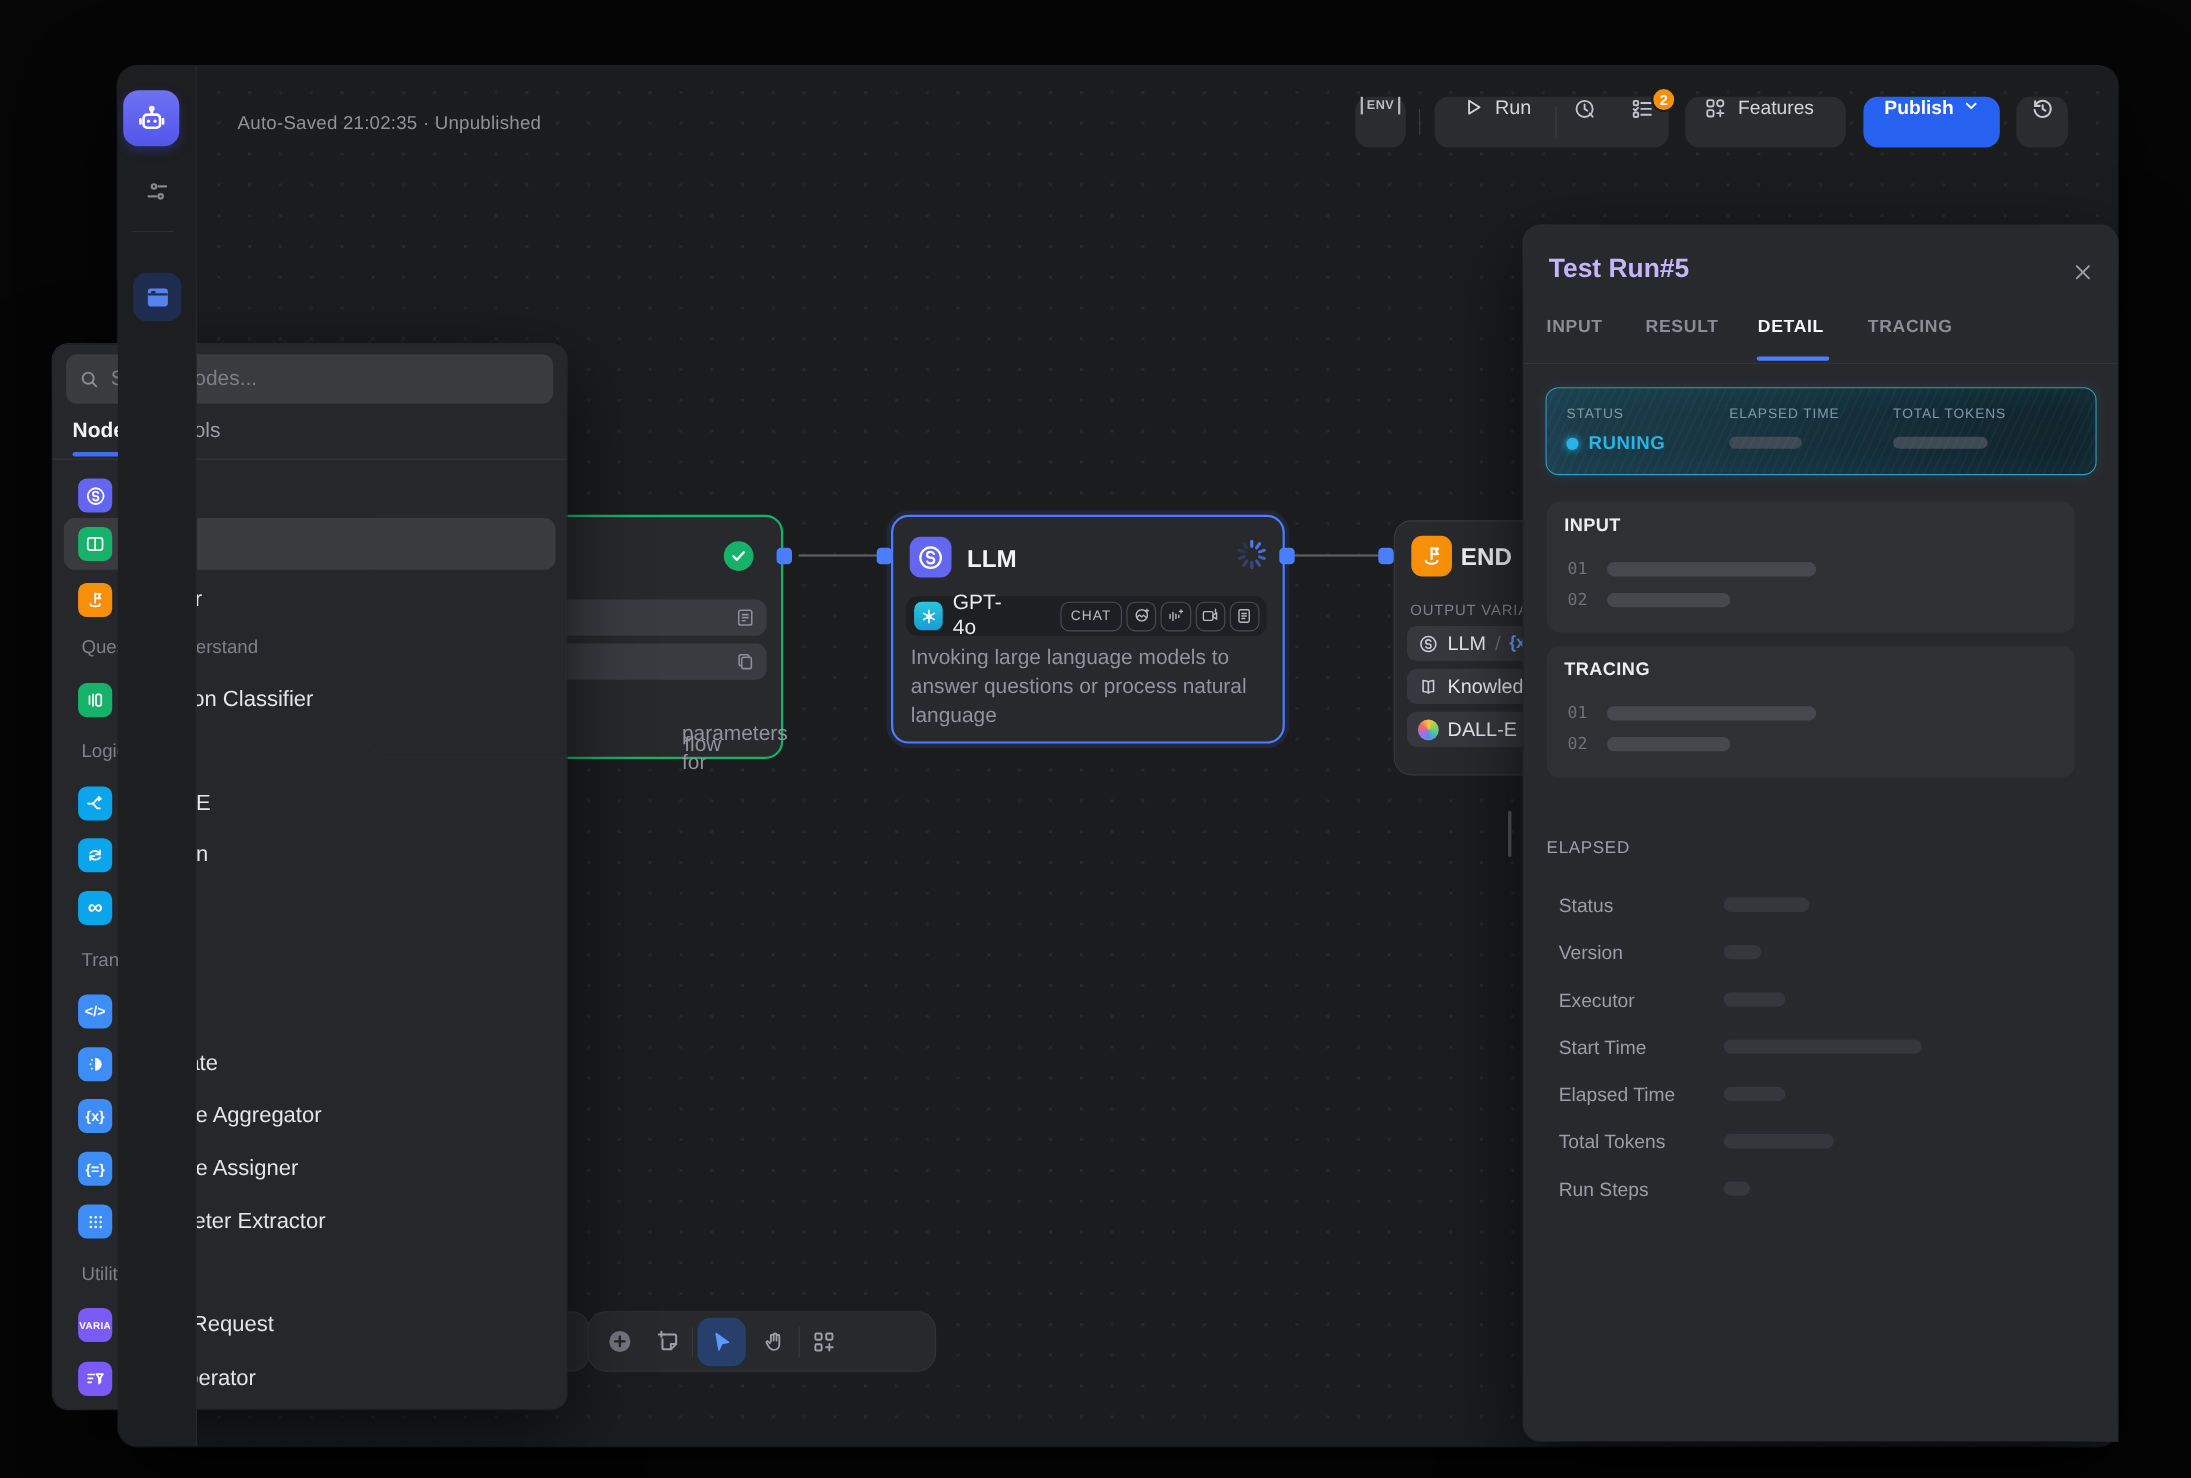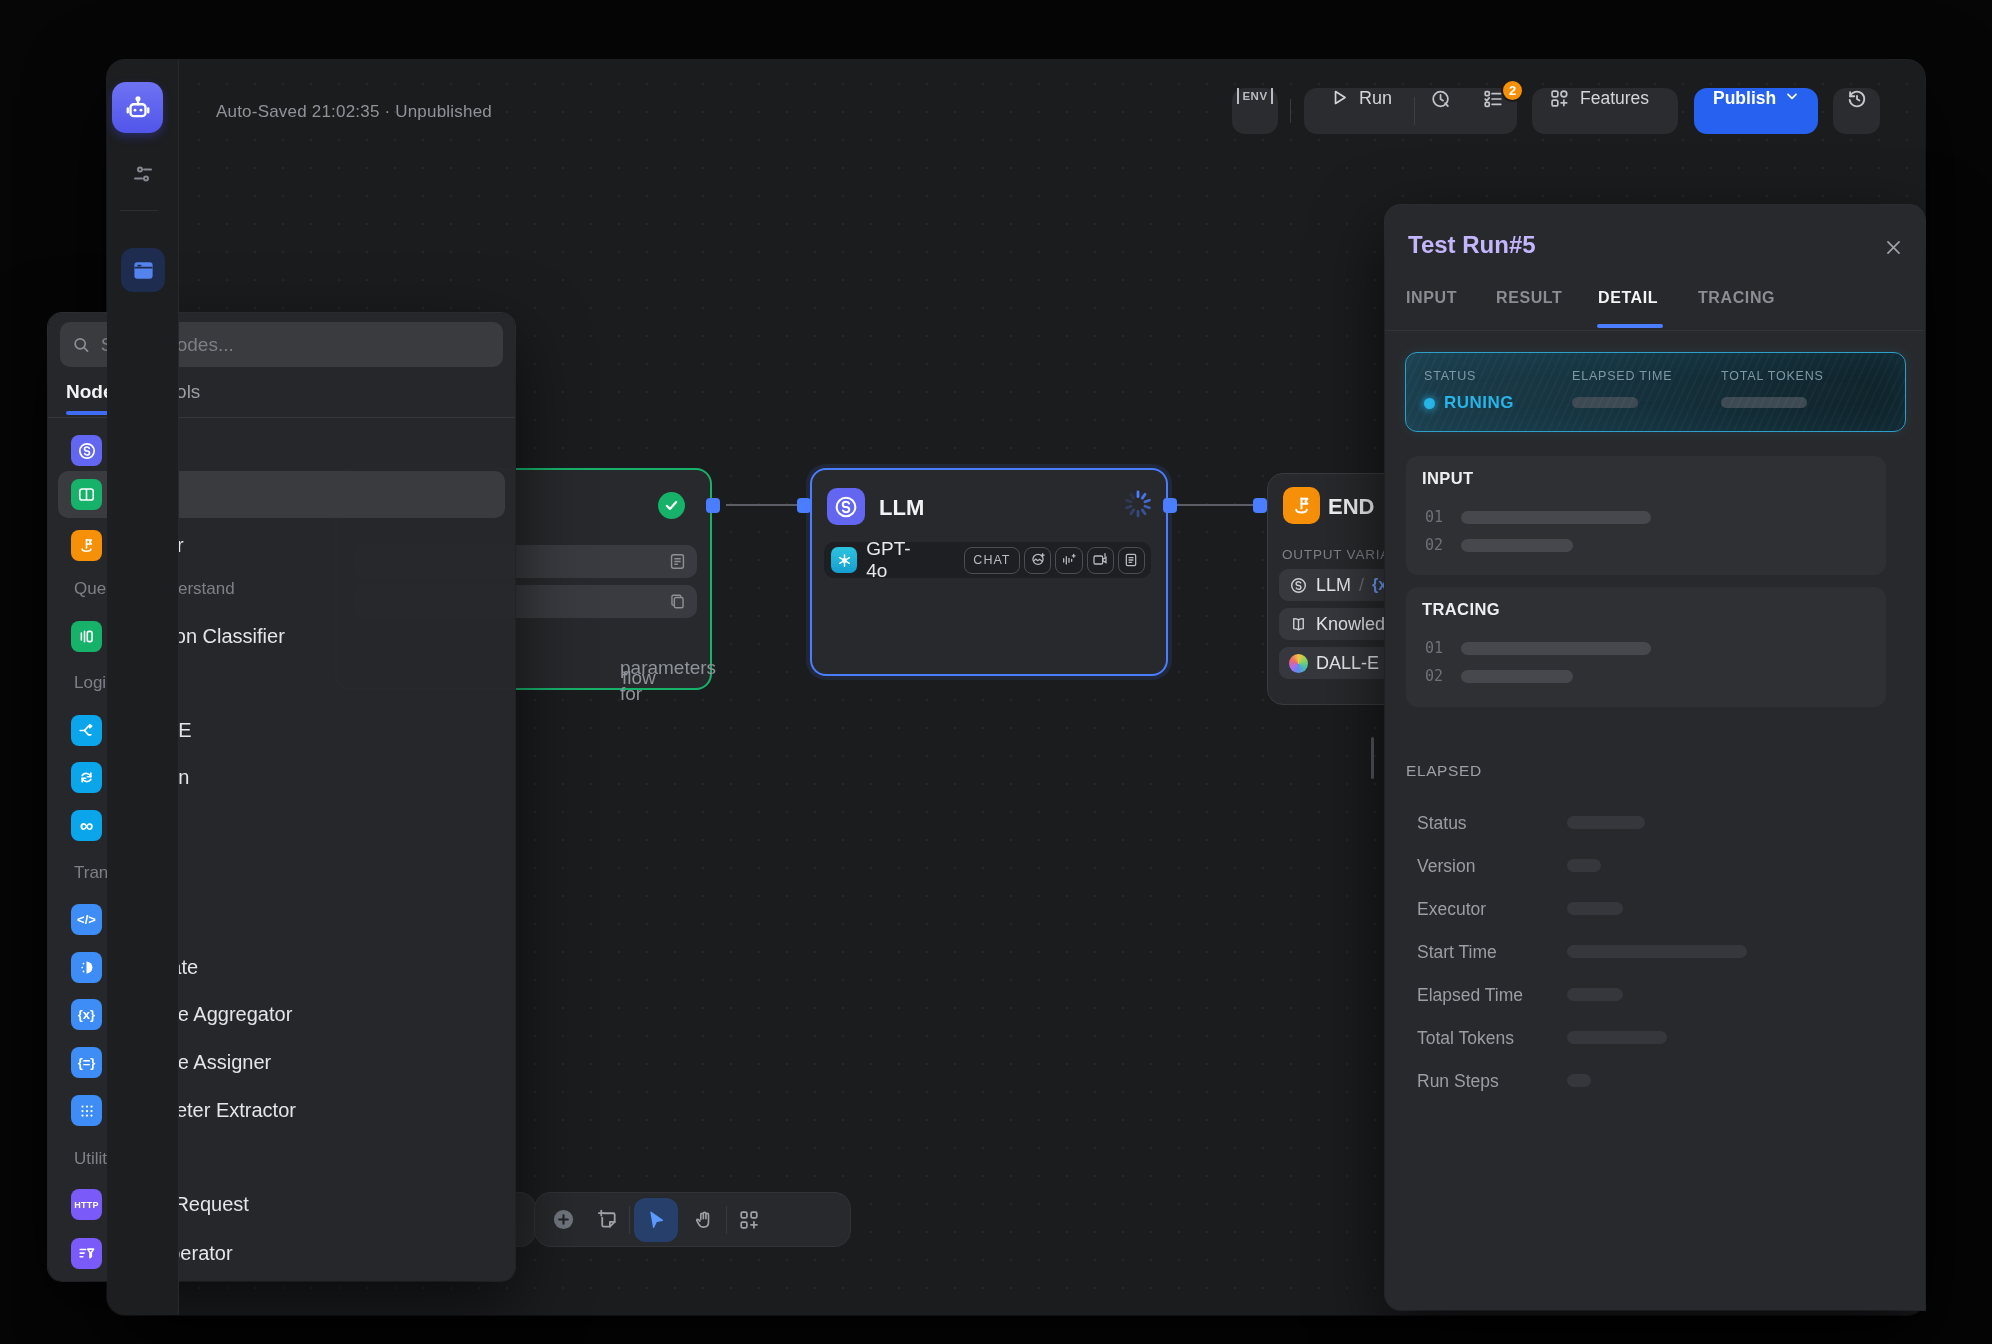--- a/index.html
+++ b/index.html
@@ -205,20 +205,21 @@
               <path d="M19.5 2.6v4.2"></path>
             </svg>
         </span>
         <span class="mini-tag" style="width:28px; height:27px; margin-left:4px;">
           <svg width="16" height="16" viewBox="0 0 24 24" fill="none" stroke="currentColor" stroke-width="1.9" stroke-linecap="round">
               <rect x="5" y="3.5" width="14" height="17" rx="2"></rect>
               <path d="M9 8.5h6M9 12h6M9 15.5h4"></path>
             </svg>
         </span>
       </div>
+      <div class="llm-desc" style="left:16px; top:116px; width:322px;">Invoking large language models to answer questions or process natural language</div>
     </div>
 
     <div class="node" style="left:1160px; top:413px; width:175px; height:232px; border:1px solid #3a3b3f;">
       <div class="nico c-orange" style="position:absolute; left:15px; top:13px; width:37px; height:37px;">
         <svg width="23" height="23" viewBox="0 0 24 24" fill="none" stroke="#fff" stroke-width="2" stroke-linecap="round" stroke-linejoin="round">
             <path d="M12 4.5V15"></path>
             <path d="M12 5h6.2l-2.1 2.6 2.1 2.6H12"></path>
             <path d="M6.5 16.5c0 1.6 2.5 2.8 5.5 2.8s5.5-1.2 5.5-2.8"></path>
           </svg>
       </div>
@@ -456,21 +457,21 @@
             <circle cx="12" cy="18" r="1.5"></circle>
             <circle cx="18" cy="18" r="1.5"></circle>
           </svg>
         </span>
       <span class="lbl">Parameter Extractor</span>
     </div>
 
     <div class="sect" style="top:836px;">Utilities</div>
     <div class="nrow" style="top:868px;">
       <span class="icn c-purple">
-          <span class="glyph" style="font-size:9px; letter-spacing:.3px;">HTTP</span>
+          <span class="glyph" style="font-size:9px; letter-spacing:.3px;">VARIA</span>
         </span>
       <span class="lbl">HTTP Request</span>
     </div>
     <div class="nrow" style="top:917px;">
       <span class="icn c-purple">
           <svg width="19" height="19" viewBox="0 0 24 24" fill="none" stroke="#fff" stroke-width="2" stroke-linecap="round" stroke-linejoin="round">
             <path d="M4 7h7M4 11.5h5M4 16h3.5"></path>
             <path d="M13.5 6.5H21l-2.9 4.2v5l-1.7 1.6v-6.6z"></path>
           </svg>
         </span>

